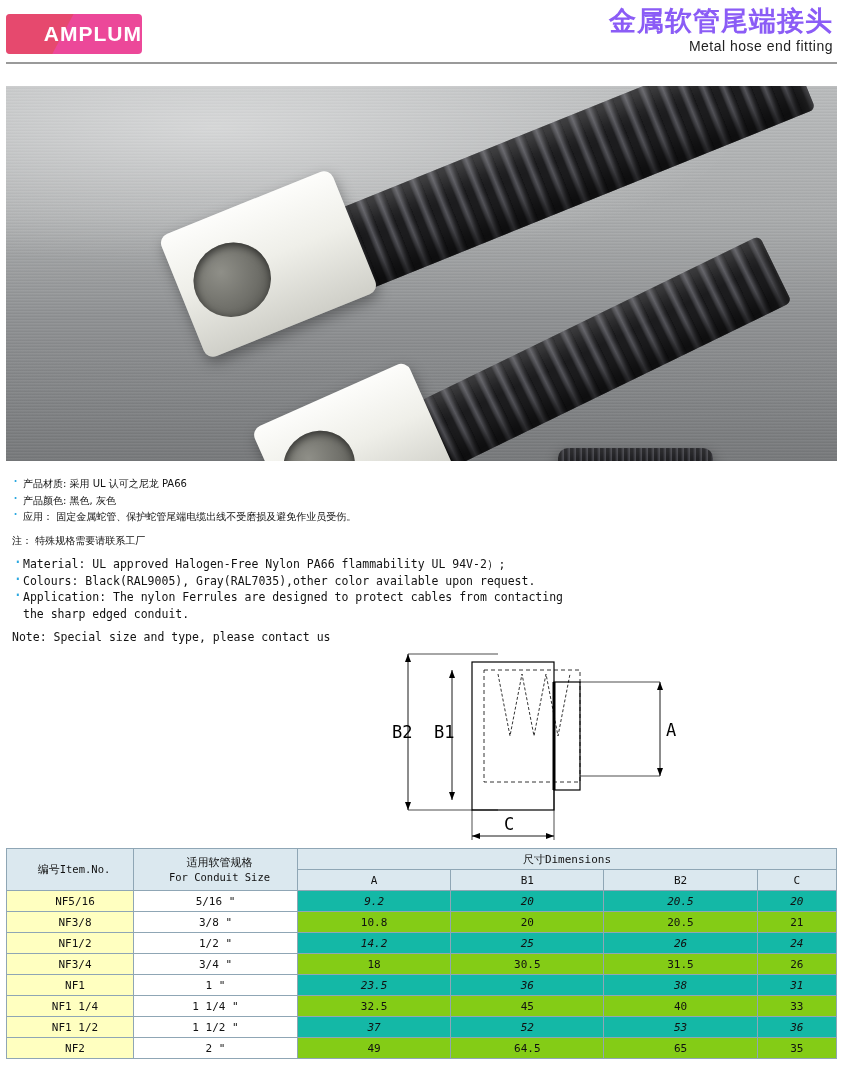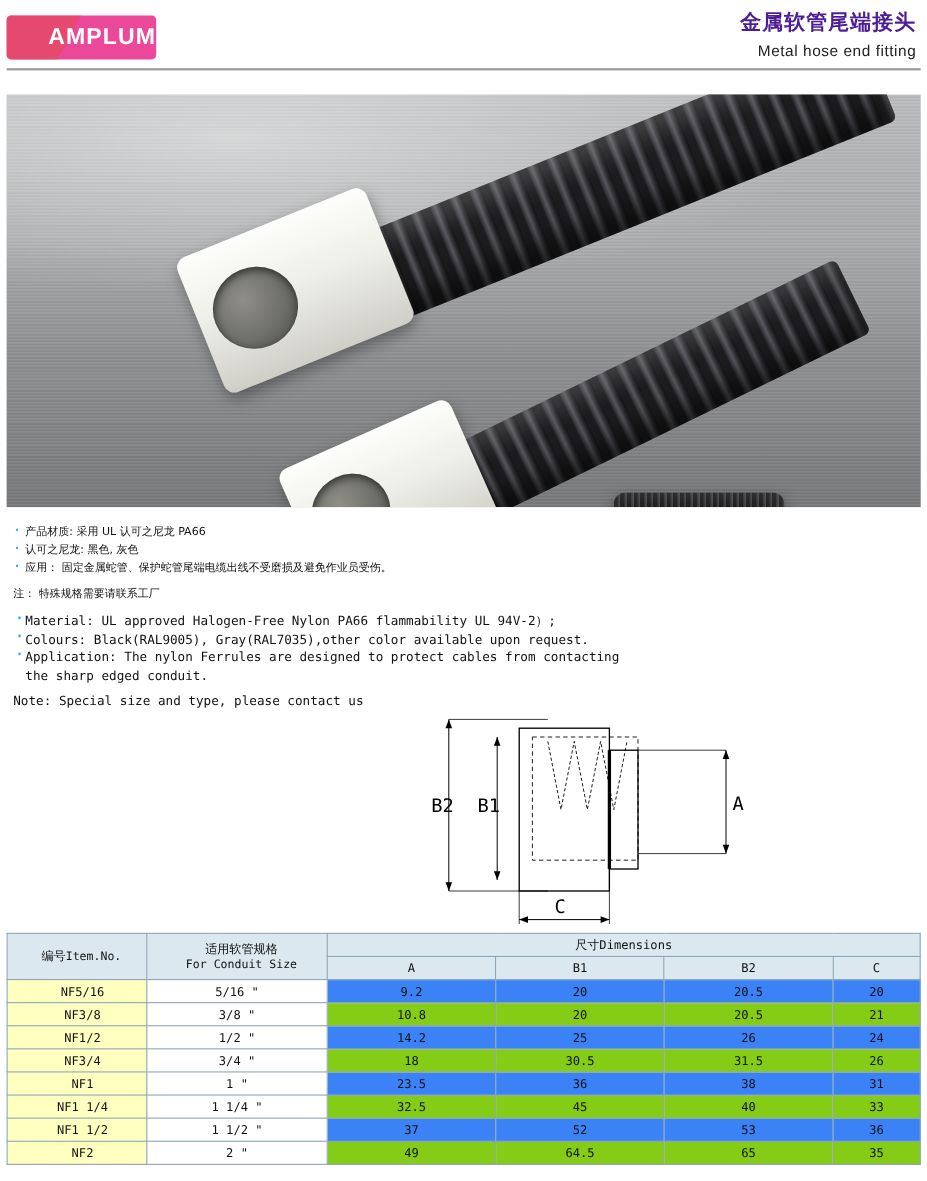--- a/index.html
+++ b/index.html
@@ -54,23 +54,23 @@
     letter-spacing: 1px;
     font-family: "Liberation Sans", sans-serif;
   }
   .title-block {
     position: absolute;
     right: 10px;
     top: 8px;
     text-align: right;
   }
   .title-cn {
-    font-size: 19px;
+    font-size: 27px;
     font-weight: bold;
-    color: #4c1d95;
+    color: #8b5cf6;
     letter-spacing: 1px;
     line-height: 26px;
   }
   .title-en {
     font-size: 14px;
     color: #222;
     letter-spacing: .5px;
     line-height: 20px;
     margin-top: 2px;
     text-align: right;
@@ -232,21 +232,21 @@
   }
   .hdr-left .en { font-family: "DejaVu Sans Mono", monospace; font-size: 10.5px; }
   .col-item { width: 118px; }
   .col-size { width: 155px; }
   .row-item {
     background: #ffffc0;
     text-align: left;
     padding-left: 10px !important;
   }
   .row-size { background: #ffffff; }
-  .row-a { background: #3b82f6; }
+  .row-a { background: #14b8a6; font-style: italic; }
   .row-b { background: #84cc16; }
 </style>
 </head>
 <body>
 
 <div class="header">
   <div class="logo-box">
     <span class="logo-text">AMPLUM</span>
   </div>
   <div class="title-block">
@@ -267,21 +267,21 @@
   <div class="ferrule f2">
     <div class="bore"></div>
   </div>
   <div class="blackcap">
     
   </div>
 </div>
 
 <div class="specs">
   <div class="bullet-line cn-line">产品材质: 采用 UL 认可之尼龙 PA66</div>
-  <div class="bullet-line cn-line">认可之尼龙: 黑色, 灰色</div>
+  <div class="bullet-line cn-line">产品颜色: 黑色, 灰色</div>
   <div class="bullet-line cn-line">应用： 固定金属蛇管、保护蛇管尾端电缆出线不受磨损及避免作业员受伤。</div>
   <div class="gap"></div>
   <div class="plain cn-line">注： 特殊规格需要请联系工厂</div>
   <div class="gap"></div>
   <div class="bullet-line">Material: UL approved Halogen-Free Nylon PA66 flammability UL 94V-2）;</div>
   <div class="bullet-line">Colours: Black(RAL9005), Gray(RAL7035),other color available upon request.</div>
   <div class="bullet-line">Application: The nylon Ferrules are designed to protect cables from contacting</div>
   <div class="indent">the sharp edged conduit.</div>
   <div class="gap"></div>
   <div class="plain">Note: Special size and type, please contact us</div>

